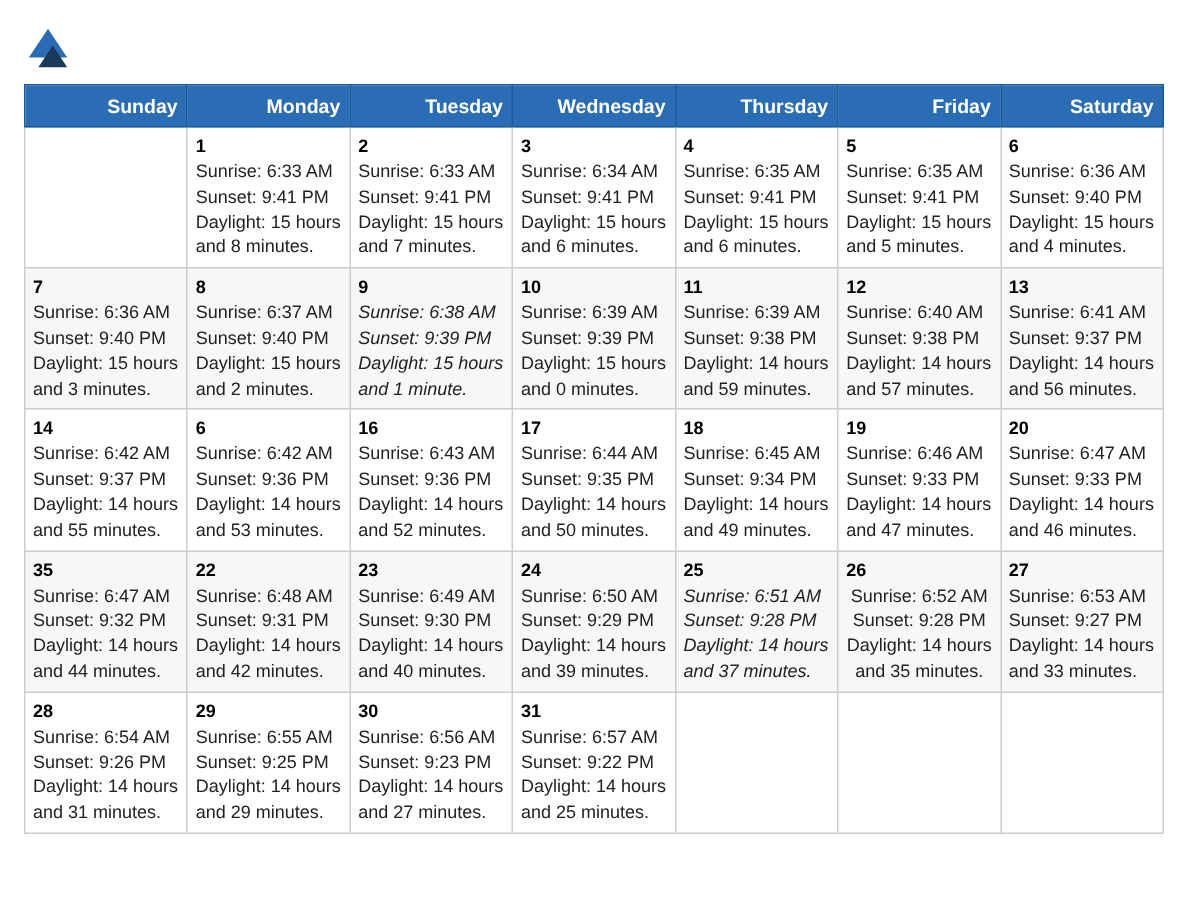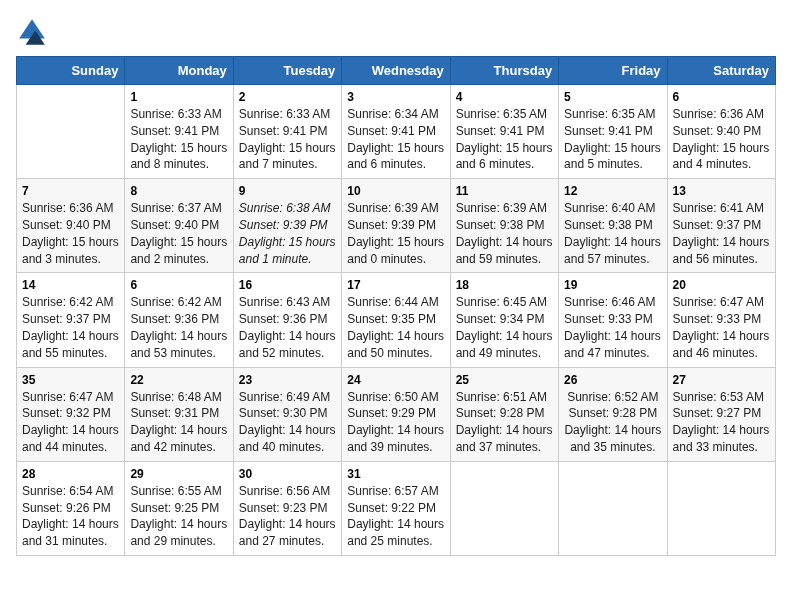--- a/index.html
+++ b/index.html
@@ -286,21 +286,21 @@
         </td>
         <td>
           <span class="day-num">24</span>
           <div class="day-info" style="white-space: pre-line;">Sunrise: 6:50 AM
 Sunset: 9:29 PM
 Daylight: 14 hours
 and 39 minutes.</div>
         </td>
         <td>
           <span class="day-num">25</span>
-          <div class="day-info" style="white-space: pre-line;">Sunrise: 6:51 AM
+          <div class="day-info" style="white-space: pre-line; font-style: italic;">Sunrise: 6:51 AM
 Sunset: 9:28 PM
 Daylight: 14 hours
 and 37 minutes.</div>
         </td>
         <td>
           <span class="day-num">26</span>
           <div class="day-info" style="white-space: pre-line; text-align: center;">Sunrise: 6:52 AM
 Sunset: 9:28 PM
 Daylight: 14 hours
 and 35 minutes.</div>

